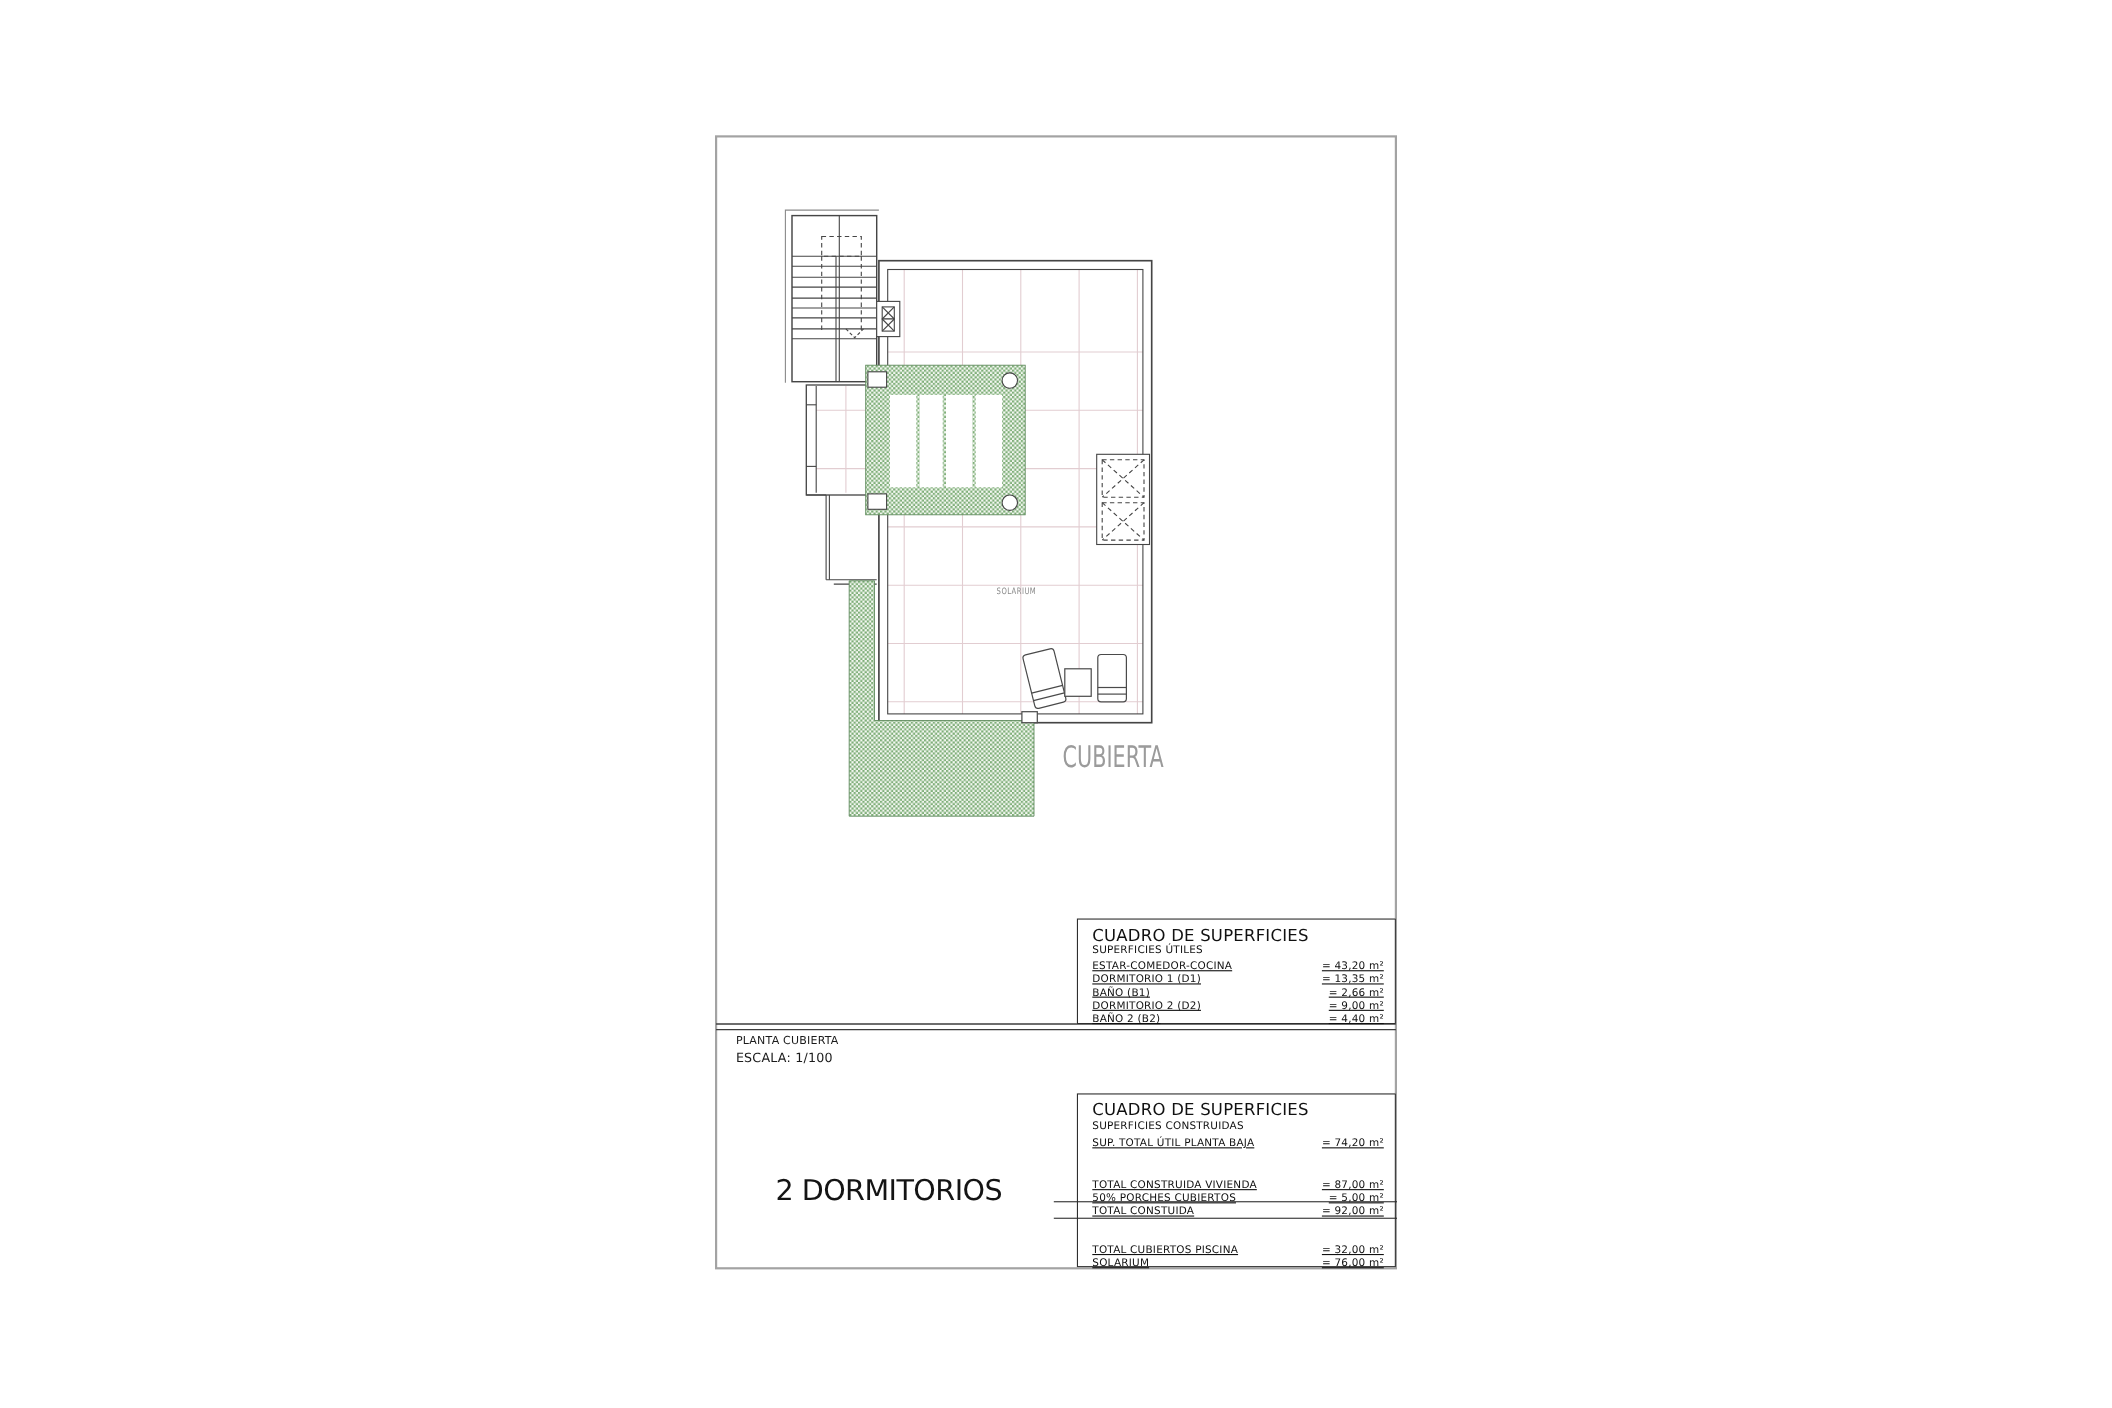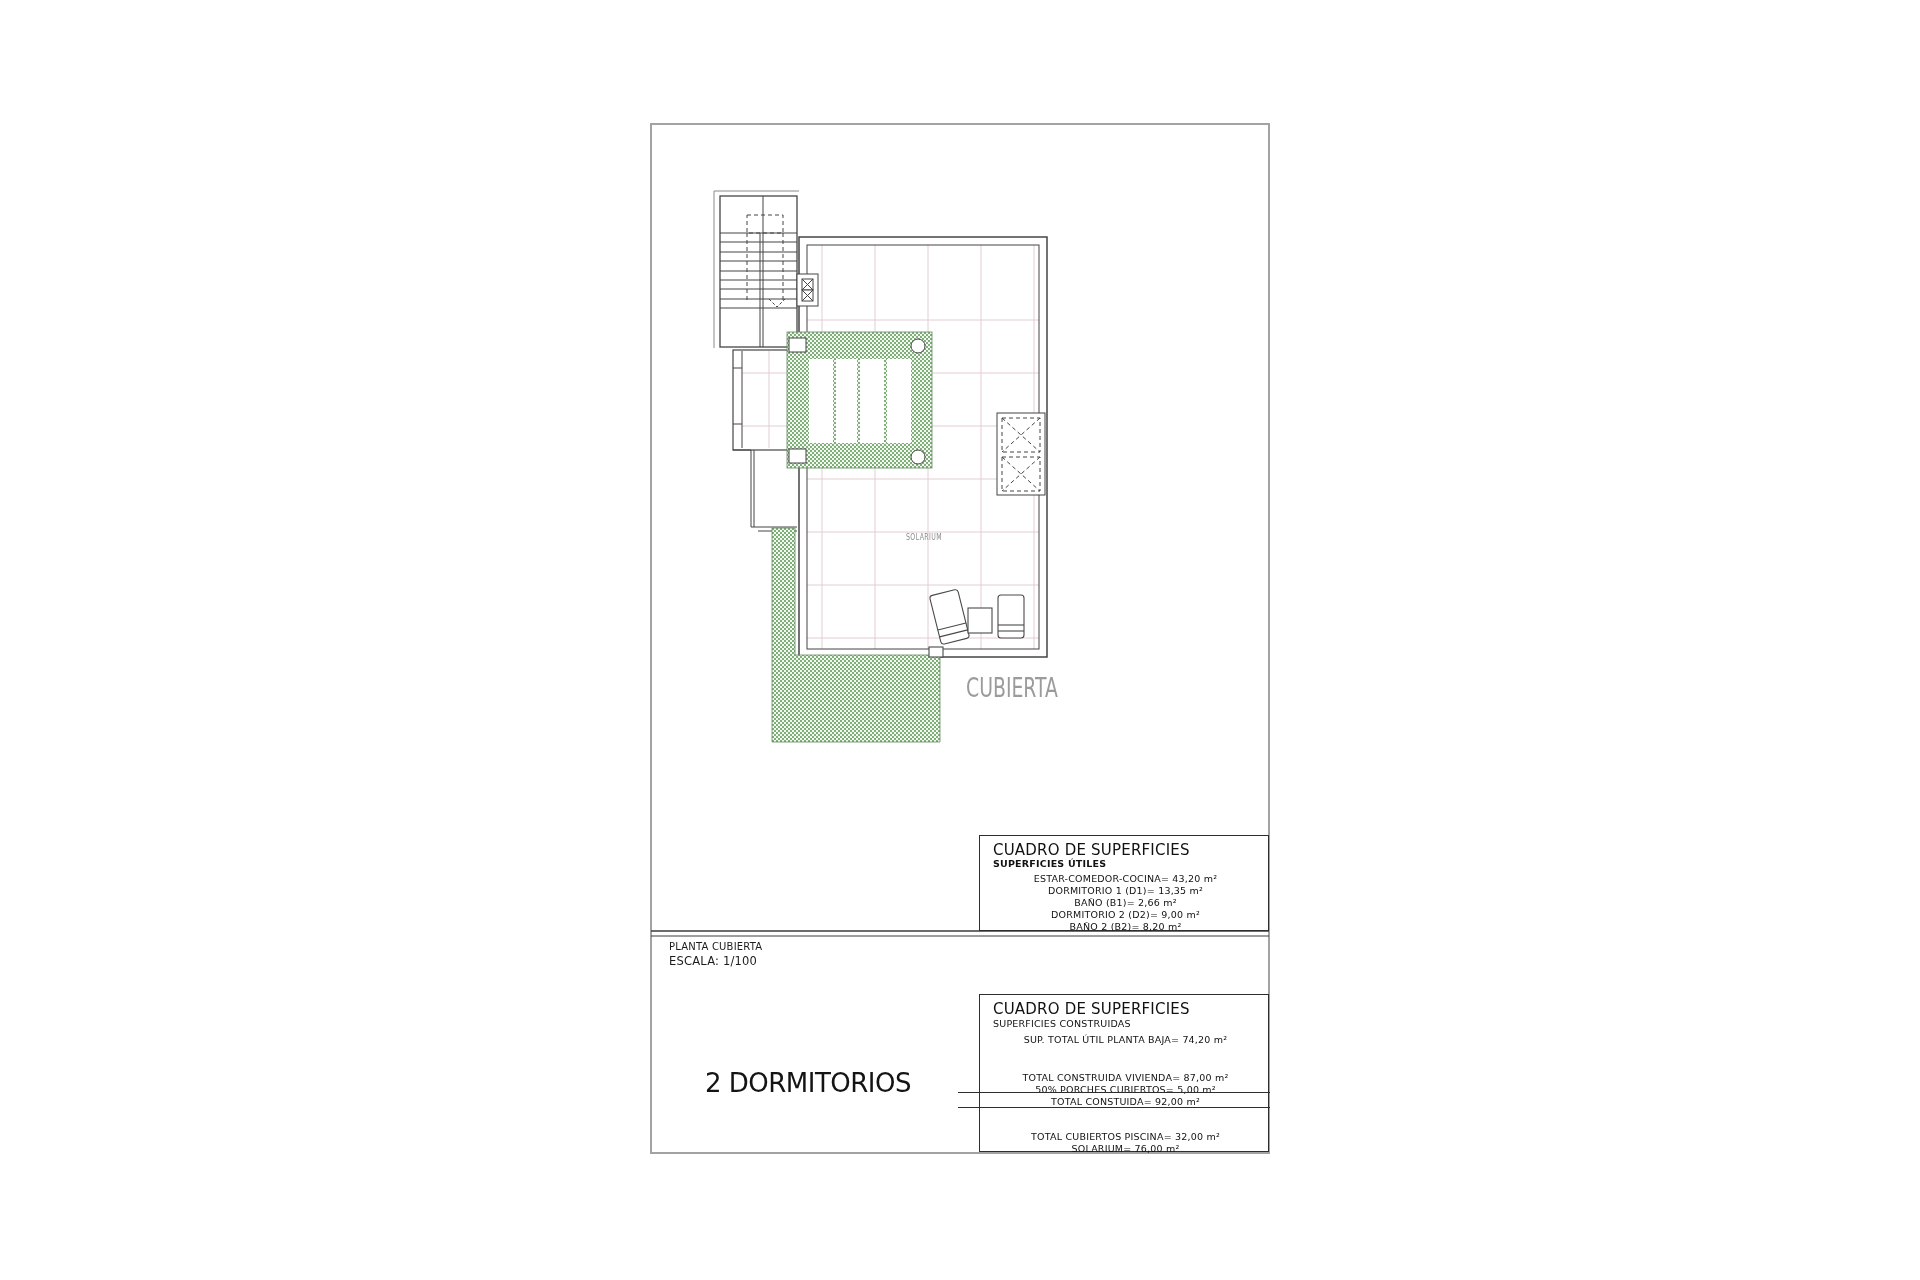--- a/index.html
+++ b/index.html
@@ -11,24 +11,24 @@
   .plan-name{position:absolute;left:669px;top:941px;font-size:10px;letter-spacing:.2px;color:#1b1b1b;}
   .plan-scale{position:absolute;left:669px;top:954px;font-size:11.5px;letter-spacing:.2px;color:#1b1b1b;}
   .caption{position:absolute;left:705px;top:1068px;font-size:26px;letter-spacing:-.5px;color:#141414;}
 
   
   .area-table{position:absolute;left:979px;width:290px;border:1.5px solid #2e2e2e;box-sizing:border-box;background:#fff;}
   .t-utiles{top:835px;height:96px;}
   .t-constr{top:994px;height:158px;}
   .area-table .t-title{position:absolute;left:13px;top:5px;font-size:15px;letter-spacing:.2px;color:#111;white-space:nowrap;}
   .area-table .t-sub{position:absolute;left:13px;font-size:9.5px;letter-spacing:.2px;color:#111;white-space:nowrap;}
-  .t-utiles .t-sub{top:22px;font-weight:bold;}
+  .t-utiles .t-sub{top:22px;}
   .t-constr .t-sub{top:23px;}
-  .trow{position:absolute;left:13px;right:10px;display:flex;justify-content:center;
-        font-size:9.5px;letter-spacing:.2px;color:#111;white-space:nowrap;}
+  .trow{position:absolute;left:13px;right:10px;display:flex;justify-content:space-between;
+        font-size:9.5px;letter-spacing:.2px;color:#111;white-space:nowrap;text-decoration:underline;}
   .trow .lbl{text-align:left;}
   .trow .val{text-align:right;}
   .emph-band{position:absolute;left:-22px;right:-2px;top:97px;height:14px;
              border-top:1.4px solid #2e2e2e;border-bottom:1.4px solid #2e2e2e;}
 </style>
 </head>
 <body>
 
 <div class="page">
 
@@ -181,21 +181,21 @@
     <div class="trow" style="top:61px">
       <span class="lbl">BAÑO  (B1)</span>
       <span class="val">= 2,66 m²</span>
     </div>
     <div class="trow" style="top:73px">
       <span class="lbl">DORMITORIO 2 (D2)</span>
       <span class="val">= 9,00 m²</span>
     </div>
     <div class="trow" style="top:85px">
       <span class="lbl">BAÑO 2 (B2)</span>
-      <span class="val">= 8,20 m²</span>
+      <span class="val">= 4,40 m²</span>
     </div>
   </div>
 
   <div class="area-table t-constr">
     <div class="t-title">CUADRO DE SUPERFICIES</div>
     <div class="t-sub">SUPERFICIES CONSTRUIDAS</div>
     <div class="trow" style="top:39px">
       <span class="lbl">SUP. TOTAL ÚTIL PLANTA BAJA</span>
       <span class="val">= 74,20 m²</span>
     </div>

